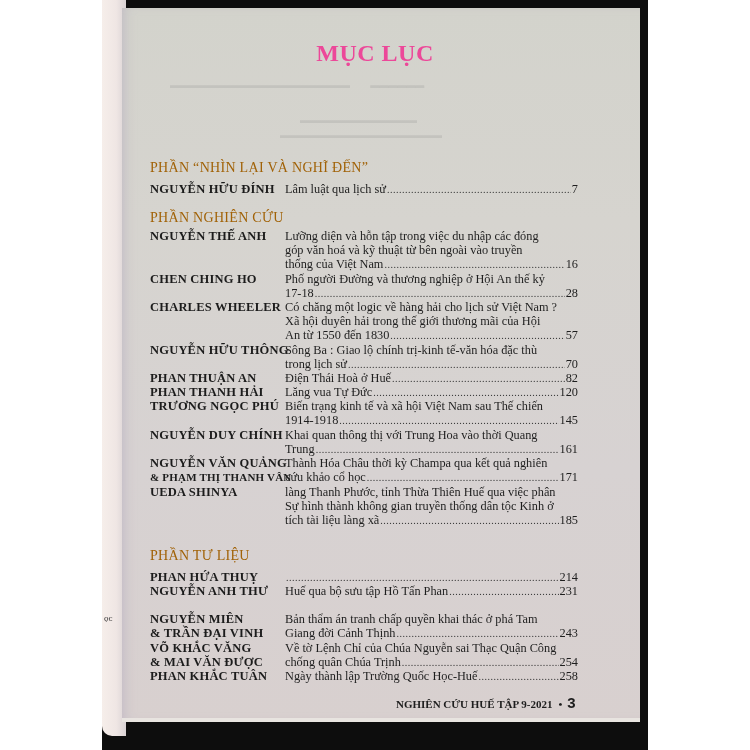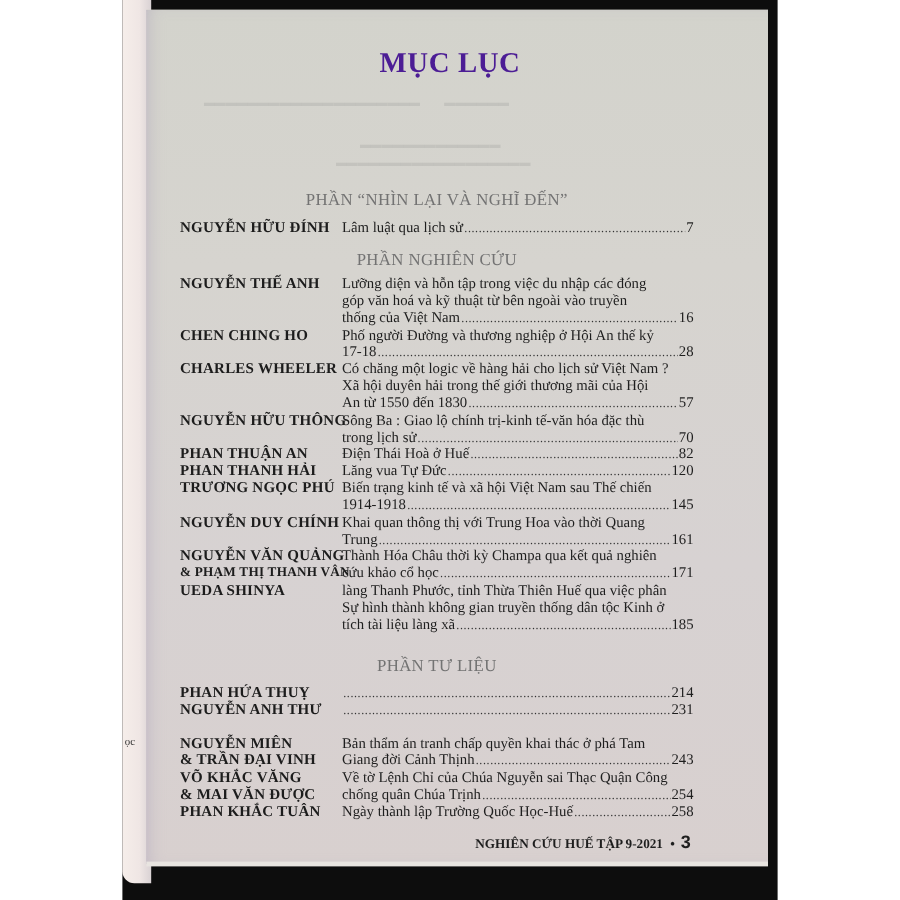--- a/index.html
+++ b/index.html
@@ -28,25 +28,25 @@
   .page-edge {
     position:absolute; left:122px; top:718px; width:518px; height:4px;
     background:#e8e4e0;
   }
   .bleed {
     position:absolute; color:rgba(120,120,120,0.18); font-size:9px;
     transform:scaleX(-1); white-space:nowrap;
   }
   .title {
     position:absolute; left:0; width:100%; top:40px; text-align:center;
-    font-size:24px; font-weight:bold; color:#4c1d95; letter-spacing:0.5px;
+    font-size:24px; font-weight:bold; color:#ec4899; letter-spacing:0.5px;
   }
   .section {
-    position:absolute; left:150px; width:428px; text-align:center;
-    font-size:14px; color:#737373; letter-spacing:0.3px;
+    position:absolute; left:150px; width:428px; text-align:left;
+    font-size:14px; color:#a16207; letter-spacing:0.3px;
   }
   .entry { position:absolute; left:0; width:750px; }
   .author {
     position:absolute; left:150px; font-weight:bold; font-size:12.5px;
     color:#1c1c1c; white-space:nowrap; letter-spacing:0.2px;
   }
   .author .line { display:block; height:14.2px; line-height:14.2px; }
   .author .small { font-size:11px; }
   .article {
     position:absolute; left:285px; width:293px; font-size:12.3px; color:#1e1e1e;
@@ -239,20 +239,21 @@
           <span class="pg">214</span>
         </span>
       </div>
     </div>
     <div class="entry" style="top: 584px;">
       <div class="author">
         <span class="line">NGUYỄN ANH THƯ</span>
       </div>
       <div class="article">
         <span class="line last">
+          <span class="txt">Huế qua bộ sưu tập Hồ Tấn Phan</span>
           <span class="dots">........................................................................................................................................................................................................</span>
           <span class="pg">231</span>
         </span>
       </div>
     </div>
     <div class="entry" style="top: 612px;">
       <div class="author">
         <span class="line">NGUYỄN MIÊN</span>
         <span class="line">&amp; TRẦN ĐẠI VINH</span>
       </div>

